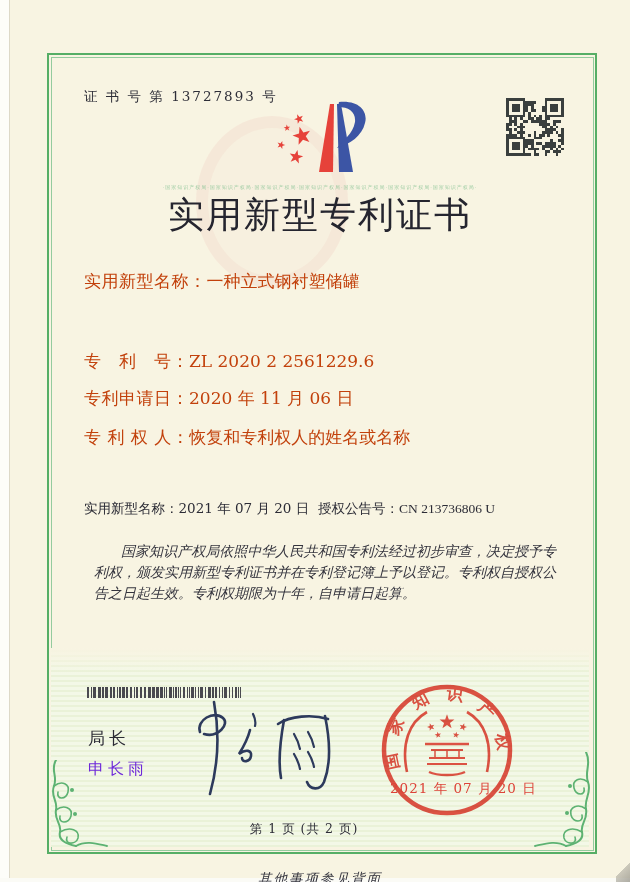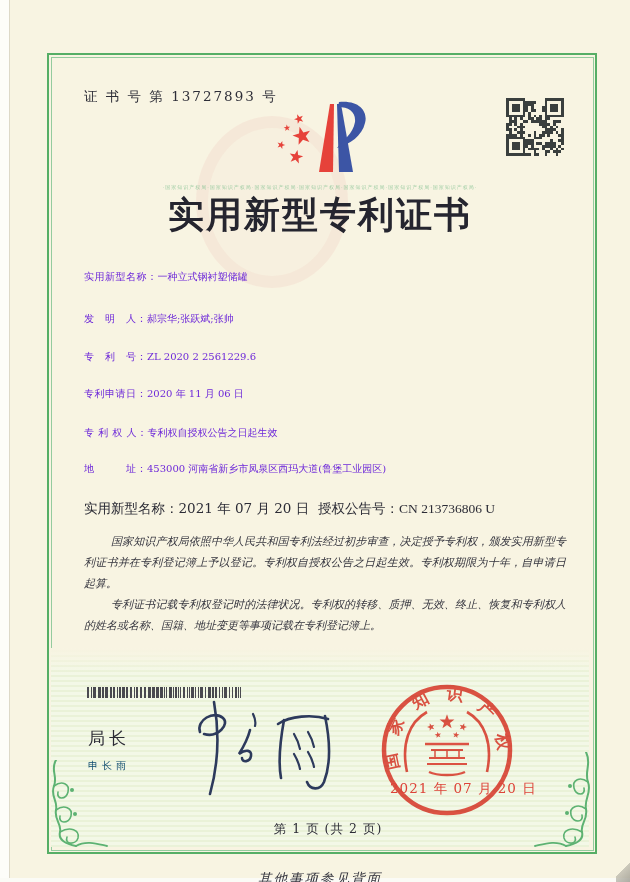--- a/index.html
+++ b/index.html
@@ -20,39 +20,39 @@
   .ghost-seal{position:absolute;left:196px;top:116px;width:128px;height:148px;border-radius:50%;
     border:12px solid rgba(235,140,140,.08);background:rgba(240,160,160,.04);}
 
   .cert-no{position:absolute;left:84px;top:88px;font-size:13.5px;letter-spacing:2px;color:#2e2e38;white-space:nowrap;}
   .logo{position:absolute;left:263px;top:96px;}
   .qr{position:absolute;left:506px;top:98px;}
 
   .microprint{position:absolute;left:48px;top:184px;width:544px;text-align:center;font-size:5px;
     color:#86c293;letter-spacing:1px;white-space:nowrap;overflow:hidden;opacity:.75;}
   .title{position:absolute;left:48px;top:191px;width:544px;text-align:center;font-size:36px;
-    font-weight:700;letter-spacing:2px;color:#25252f;white-space:nowrap;}
-
-  .row{position:absolute;left:84px;font-size:10px;color:#6d28d9;white-space:nowrap;text-align:right;}
+    font-weight:400;letter-spacing:2px;color:#25252f;white-space:nowrap;}
+
+  .row{position:absolute;left:84px;font-size:17px;color:#c2410c;white-space:nowrap;text-align:right;}
   .row .lab{letter-spacing:.5px;}
   .row2col{position:absolute;left:84px;width:500px;font-size:13.5px;color:#2c2c36;white-space:nowrap;}
   .col2{position:absolute;left:234px;top:0;font-family:Liberation Serif, serif;}
 
   .body-text{position:absolute;left:84px;top:531px;width:482px;color:#34343e;}
-  .body-text p{margin:0;font-size:11px;line-height:21px;font-style:italic;text-indent:27px;text-align:justify;font-family:Liberation Serif, serif;}
+  .body-text p{margin:10px;font-size:14px;line-height:21px;font-style:italic;text-indent:27px;text-align:justify;font-family:Liberation Serif, serif;}
 
   .barcode{position:absolute;left:87px;top:687px;}
   .sig-title{position:absolute;left:88px;top:727px;font-size:17px;letter-spacing:4px;color:#2b2b35;}
-  .sig-name{position:absolute;left:88px;top:759px;font-size:10px;letter-spacing:4px;color:#0c4a6e;}
+  .sig-name{position:absolute;left:88px;top:759px;font-size:16px;letter-spacing:4px;color:#6d28d9;}
   .signature{position:absolute;left:178px;top:696px;}
 
   .seal{position:absolute;left:379px;top:682px;mix-blend-mode:multiply;opacity:.93;}
   .seal-date{position:absolute;left:390px;top:780px;font-size:13.5px;letter-spacing:1px;color:#dd4338;white-space:nowrap;}
 
-  .page-num{position:absolute;left:56px;top:821px;width:544px;text-align:center;font-size:12.5px;color:#2c2c36;letter-spacing:1px;}
+  .page-num{position:absolute;left:32px;top:821px;width:544px;text-align:center;font-size:12.5px;color:#2c2c36;letter-spacing:1px;}
   .back-note{position:absolute;left:48px;top:858px;width:544px;text-align:center;font-size:13.5px;
     font-style:italic;color:#32323c;letter-spacing:2px;margin-top:12px;}
 
   .orn{position:absolute;}
   .orn svg{display:block;}
 </style>
 </head>
 <body>
 
 <div class="page">
@@ -352,45 +352,38 @@
       <rect x="13.81" y="55.24" width="2.76" height="2.76"></rect>
       <rect x="16.57" y="55.24" width="2.76" height="2.76"></rect>
     </svg>
 
   <div class="microprint">·国家知识产权局·国家知识产权局·国家知识产权局·国家知识产权局·国家知识产权局·国家知识产权局·国家知识产权局·</div>
   <div class="title">实用新型专利证书</div>
 
   <div class="row" style="top:270px;">
     <span class="lab">实用新型名称：</span><span>一种立式钢衬塑储罐</span>
   </div>
-  <div class="row" style="top:312px;">
-    <span class="lab">发　明　人：</span><span>郝宗华;张跃斌;张帅</span>
-  </div>
   <div class="row" style="top:350px;">
     <span class="lab">专　利　号：</span><span>ZL 2020 2 2561229.6</span>
   </div>
   <div class="row" style="top:387px;">
     <span class="lab">专利申请日：</span><span>2020 年 11 月 06 日</span>
   </div>
   <div class="row" style="top:426px;">
-    <span class="lab">专 利 权 人：</span><span>专利权自授权公告之日起生效</span>
-  </div>
-  <div class="row" style="top:462px;">
-    <span class="lab">地　　　址：</span><span>453000 河南省新乡市凤泉区西玛大道(鲁堡工业园区)</span>
+    <span class="lab">专 利 权 人：</span><span>恢复和专利权人的姓名或名称</span>
   </div>
   <div class="row2col" style="top:500px;">
     <span class="lab">实用新型名称：</span><span>2021 年 07 月 20 日</span>
     <span class="col2">
       <span class="lab">授权公告号：</span><span>CN 213736806 U</span>
     </span>
   </div>
 
   <div class="body-text">
     <p>国家知识产权局依照中华人民共和国专利法经过初步审查，决定授予专利权，颁发实用新型专利证书并在专利登记簿上予以登记。专利权自授权公告之日起生效。专利权期限为十年，自申请日起算。</p>
-    <p>专利证书记载专利权登记时的法律状况。专利权的转移、质押、无效、终止、恢复和专利权人的姓名或名称、国籍、地址变更等事项记载在专利登记簿上。</p>
   </div>
 
   <svg class="barcode" id="barcode" width="158" height="11" viewBox="0 0 158 11" fill="#4a4a50" shape-rendering="crispEdges">
       <rect x="0" y="0" width="2" height="11"></rect>
       <rect x="4" y="0" width="1" height="11"></rect>
       <rect x="6" y="0" width="3" height="11"></rect>
       <rect x="11" y="0" width="3" height="11"></rect>
       <rect x="15" y="0" width="2" height="11"></rect>
       <rect x="18" y="0" width="3" height="11"></rect>
       <rect x="23" y="0" width="2" height="11"></rect>

